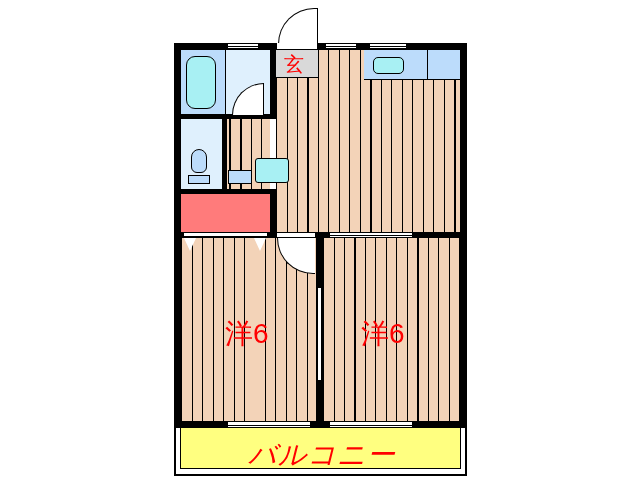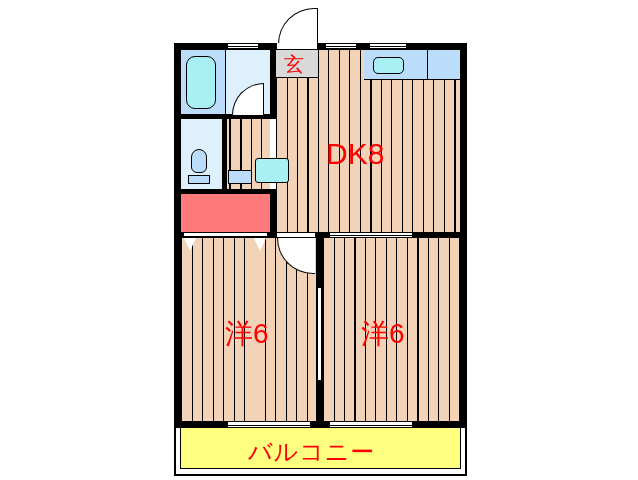--- a/index.html
+++ b/index.html
@@ -16,21 +16,21 @@
   .label{position:absolute;color:#ff0000;font-family:"Liberation Sans",sans-serif;white-space:nowrap;}
   .doorarc{position:absolute;border:1.5px solid #000;background:#fff;box-sizing:border-box;}
 </style>
 </head>
 <body>
 
 <div class="abs" style="left:0;top:0;width:638px;height:480px;">
 
   <div class="abs" style="left:174px;top:428px;width:293px;height:48px;border:2px solid #000;border-top:none;background:#fff;"></div>
   <div class="abs" style="left:180px;top:428px;width:281px;height:41px;background:#ffff80;border:1.5px solid #000;border-top:none;"></div>
-  <div class="label" style="left:248px;top:436px;font-size:24px;letter-spacing:1px;">バルコニー</div>
+  <div class="label" style="left:248px;top:436px;font-size:28px;letter-spacing:1px;font-style:italic;">バルコニー</div>
 
   <div class="wall" style="left:174px;top:43px;width:293px;height:7px;"></div>
   <div class="wall" style="left:174px;top:43px;width:7px;height:385px;"></div>
   <div class="wall" style="left:460px;top:43px;width:7px;height:385px;"></div>
   <div class="wall" style="left:174px;top:421px;width:293px;height:7px;"></div>
 
   <div class="wet" style="left:181px;top:50px;width:45px;height:65px;"></div>
   <div class="fixture" style="left:186px;top:56px;width:30px;height:53px;border-radius:9px;"></div>
 
   <div class="wetlight" style="left:226px;top:50px;width:44px;height:65px;"></div>
@@ -54,21 +54,20 @@
   <div class="abs" style="left:276px;top:50px;width:43px;height:28px;background:#d9d9d9;border-right:1px solid #000;border-bottom:1px solid #000;"></div>
   <div class="label" style="left:284px;top:51px;font-size:20px;">玄</div>
   <div class="doorarc" style="left:278px;top:8px;width:40px;height:36px;border-radius:40px 0 0 0;border-bottom:none;"></div>
 
   <div class="wet" style="left:364px;top:50px;width:96px;height:29px;border-bottom:1px solid #000;"></div>
   <div class="wall" style="left:427px;top:50px;width:1px;height:29px;"></div>
   <div class="fixture" style="left:373px;top:57px;width:31px;height:17px;border-radius:5px;"></div>
   <div class="fixture" style="left:255px;top:158px;width:34px;height:25px;border-radius:3px;"></div>
   <div class="abs" style="left:228px;top:170px;width:24px;height:14px;background:#bcdcfb;border:1px solid #000;"></div>
 
-  <div class="label" style="left:326px;top:137px;font-size:30px;">DK8</div>
 
   <div class="win" style="left:228px;top:43px;width:30px;height:6px;"></div>
   <div class="win" style="left:326px;top:43px;width:30px;height:6px;"></div>
   <div class="win" style="left:370px;top:43px;width:36px;height:6px;"></div>
   <div class="abs" style="left:277px;top:43px;width:40px;height:7px;background:#fff;border-bottom:1px solid #000;"></div>
 
   <div class="wall" style="left:181px;top:232px;width:279px;height:6px;"></div>
   <div class="abs" style="left:183px;top:232px;width:85px;height:5px;background:#fff;border:1px solid #000;"></div>
   <div class="abs" style="left:276px;top:232px;width:40px;height:6px;background:#fff;border:1px solid #000;"></div>
   <div class="win" style="left:330px;top:232px;width:82px;height:6px;"></div>

